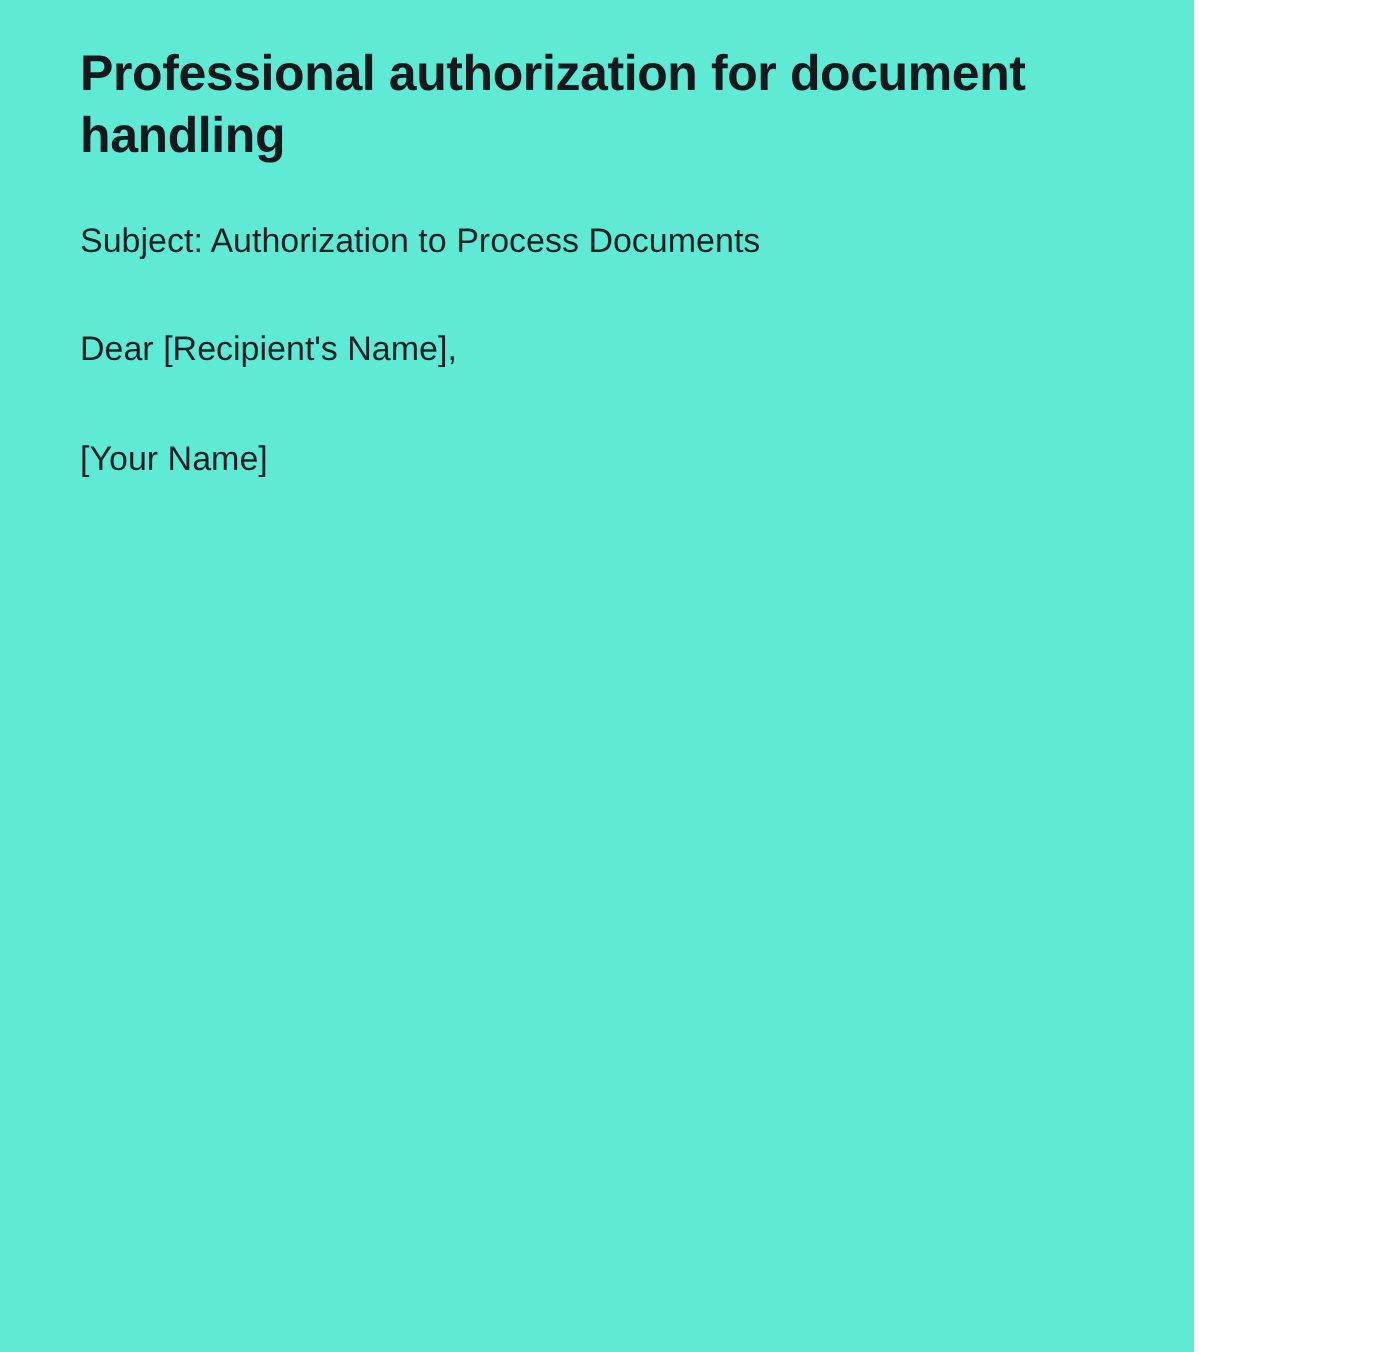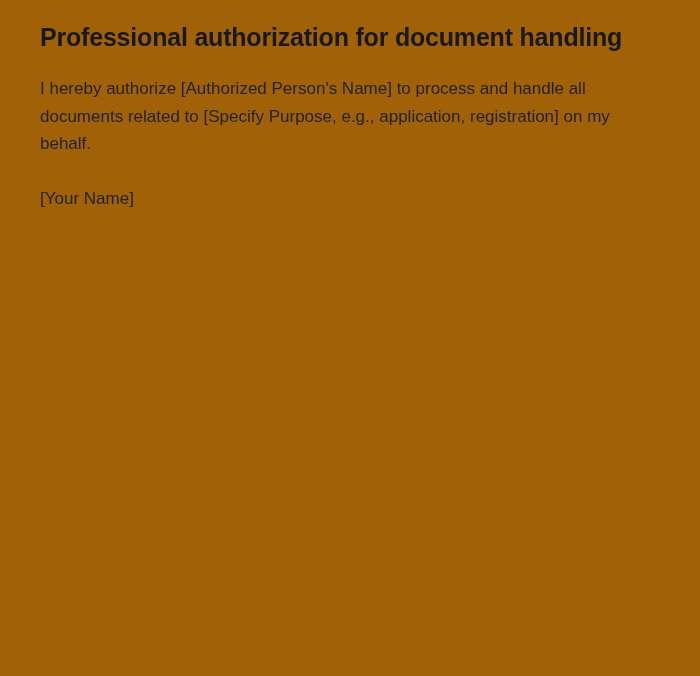--- a/index.html
+++ b/index.html
@@ -9,24 +9,24 @@
   body {
     width: 700px;
     height: 676px;
     background: #ffffff;
     font-family: "Liberation Sans", sans-serif;
     color: #1b1b1b;
     overflow: hidden;
   }
   .page {
     box-sizing: border-box;
-    width: 700px;
+    width: 597px;
     height: 676px;
     padding: 22px 62px 0 40px;
-    background: #a16207;
+    background: #5eead4;
   }
   .doc-title {
     font-size: 25px;
     line-height: 1.25;
     font-weight: bold;
     color: #16181c;
     margin: 0 0 22px 0;
     letter-spacing: -0.2px;
   }
   .doc-body {
@@ -40,16 +40,17 @@
   .doc-body p:last-child {
     margin-bottom: 0;
   }
 </style>
 </head>
 <body>
 
 <div class="page">
   <h1 class="doc-title">Professional authorization for document handling</h1>
   <div class="doc-body">
-    <p>I hereby authorize [Authorized Person's Name] to process and handle all documents related to [Specify Purpose, e.g., application, registration] on my behalf.</p>
+    <p>Subject: Authorization to Process Documents</p>
+    <p>Dear [Recipient's Name],</p>
     <p>[Your Name]</p>
   </div>
 </div>
 
 </body></html>

